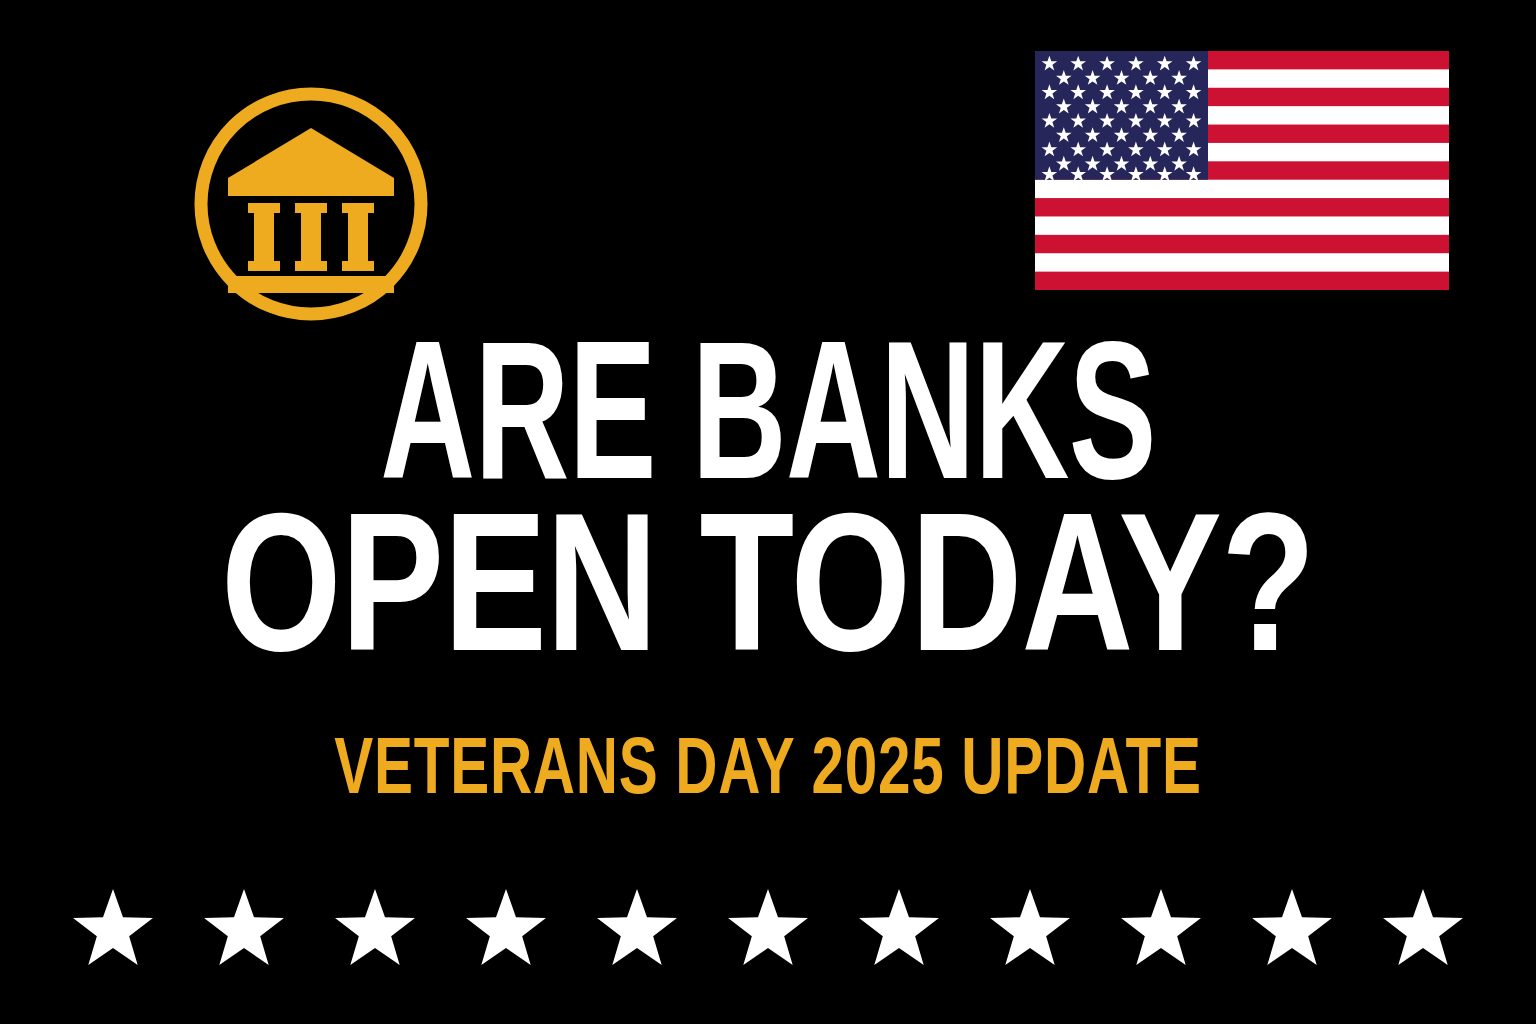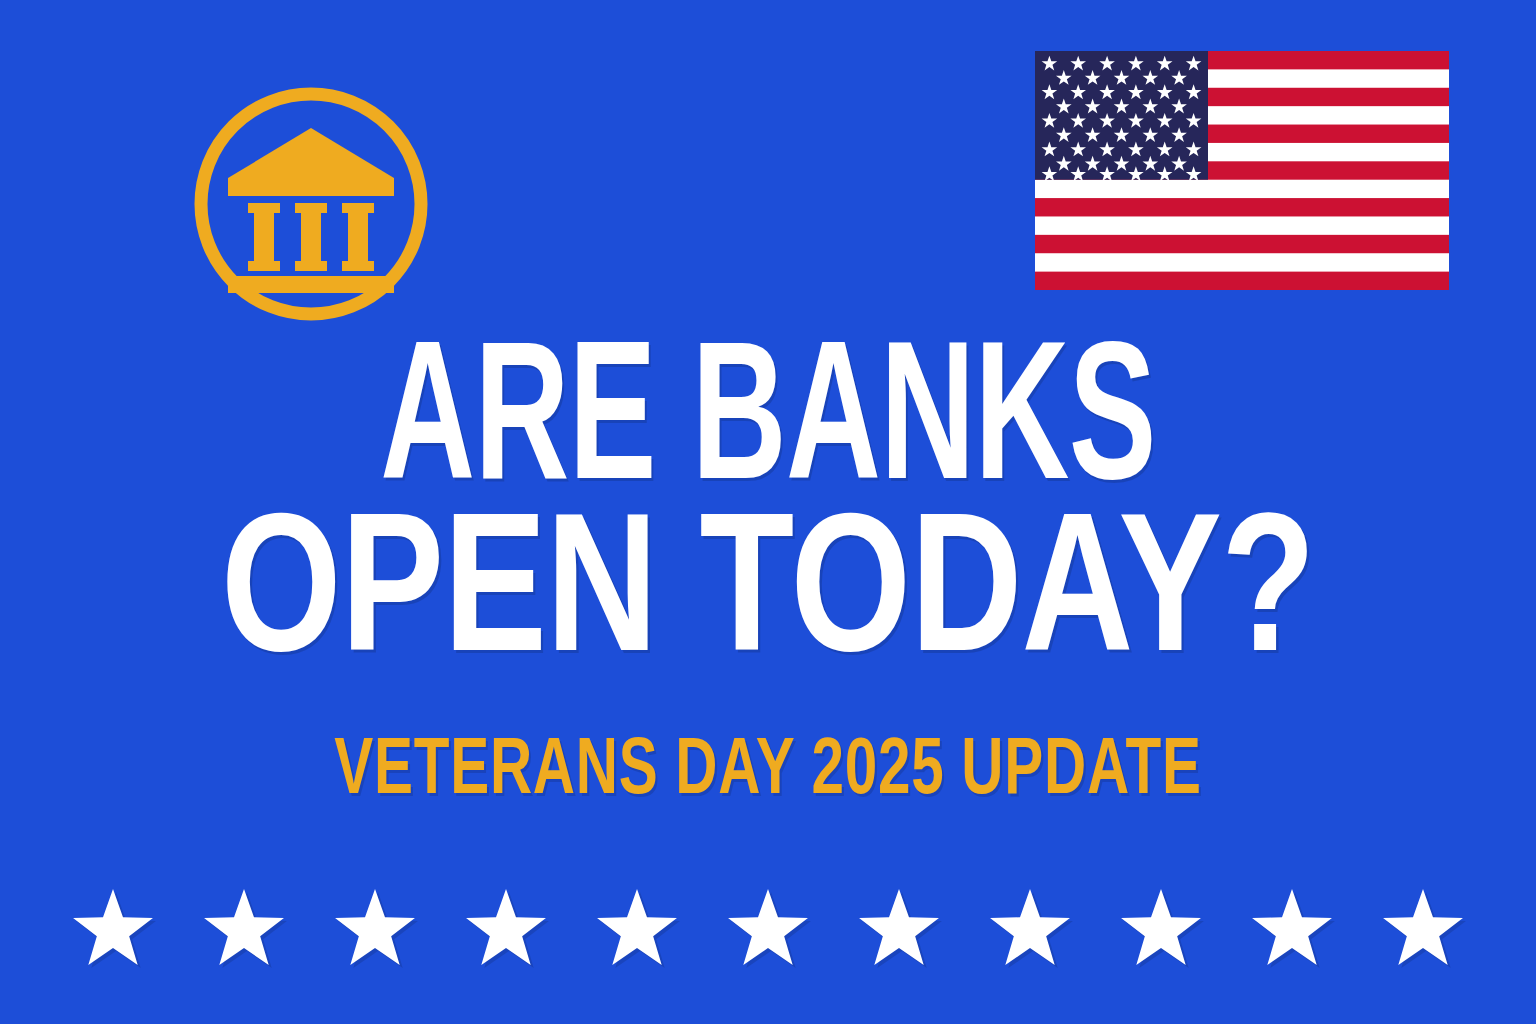--- a/index.html
+++ b/index.html
@@ -8,21 +8,21 @@
     width:1536px; height:1024px;
     overflow:hidden;
     font-family:"Liberation Sans", sans-serif;
   }
   body { background:#0c3366; }
 
   #poster {
     position:relative;
     width:1536px;
     height:1024px;
-    background:#1d4ed8;
+    background:#000000;
     overflow:hidden;
   }
 
   
   #bank-emblem {
     position:absolute;
     left:190px;
     top:83px;
     width:242px;
     height:242px;

